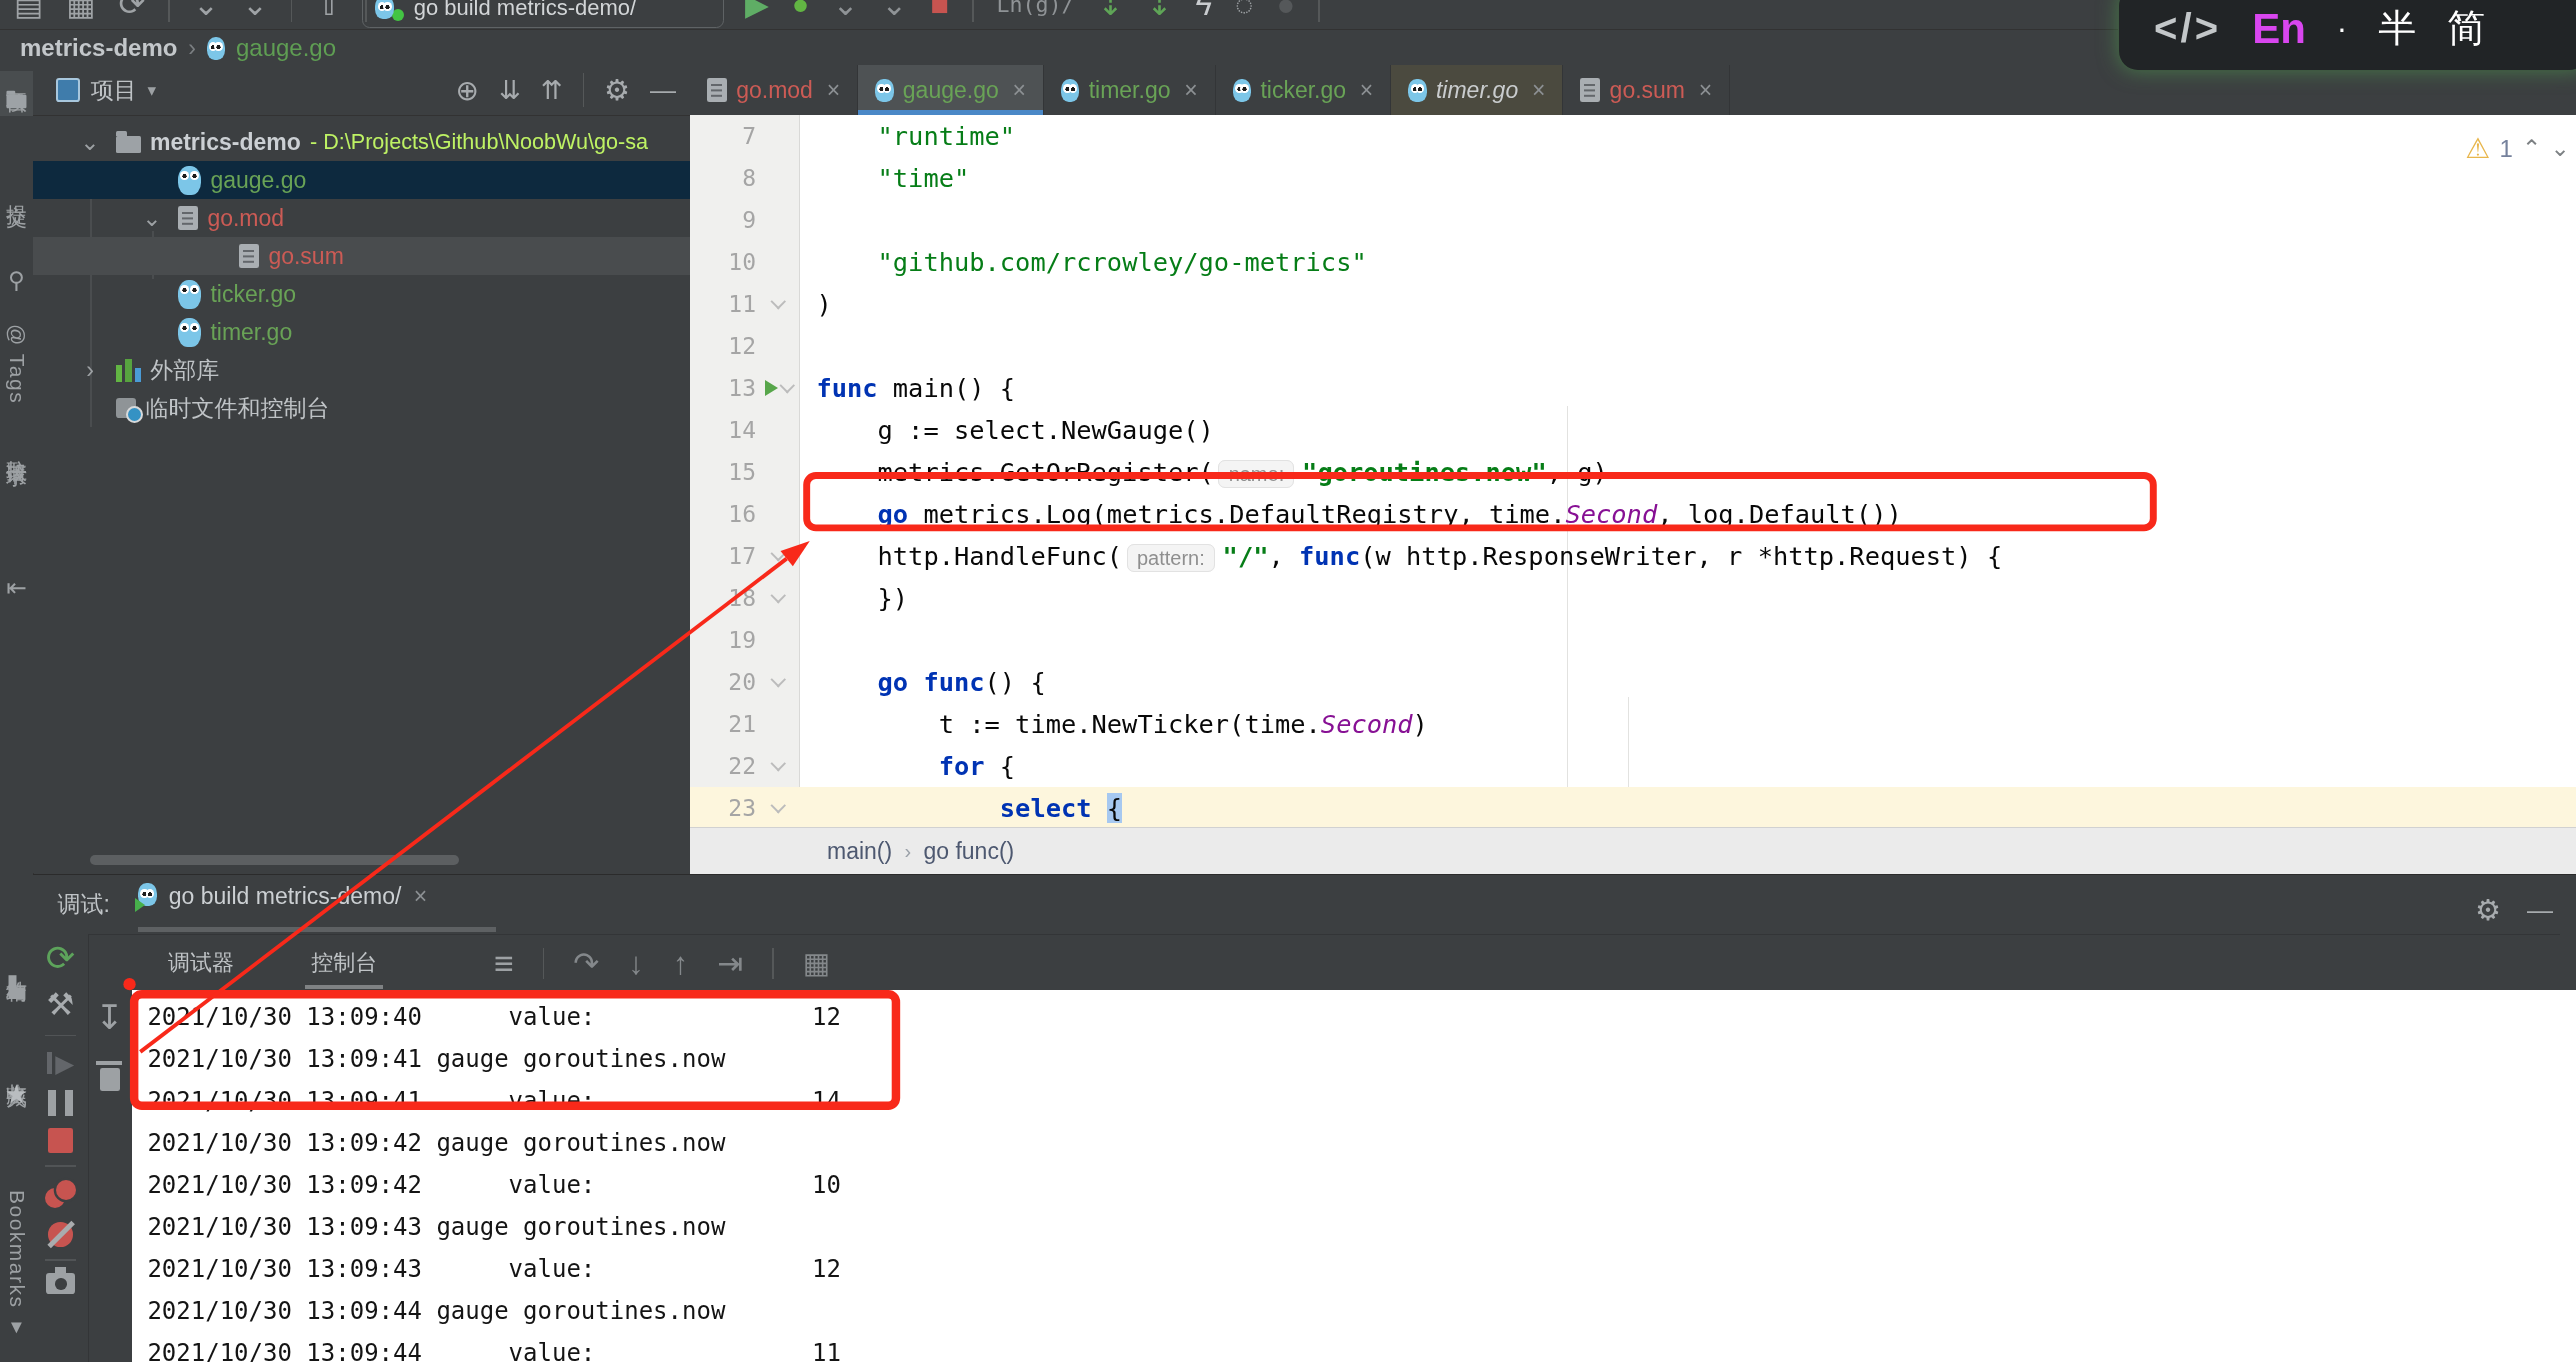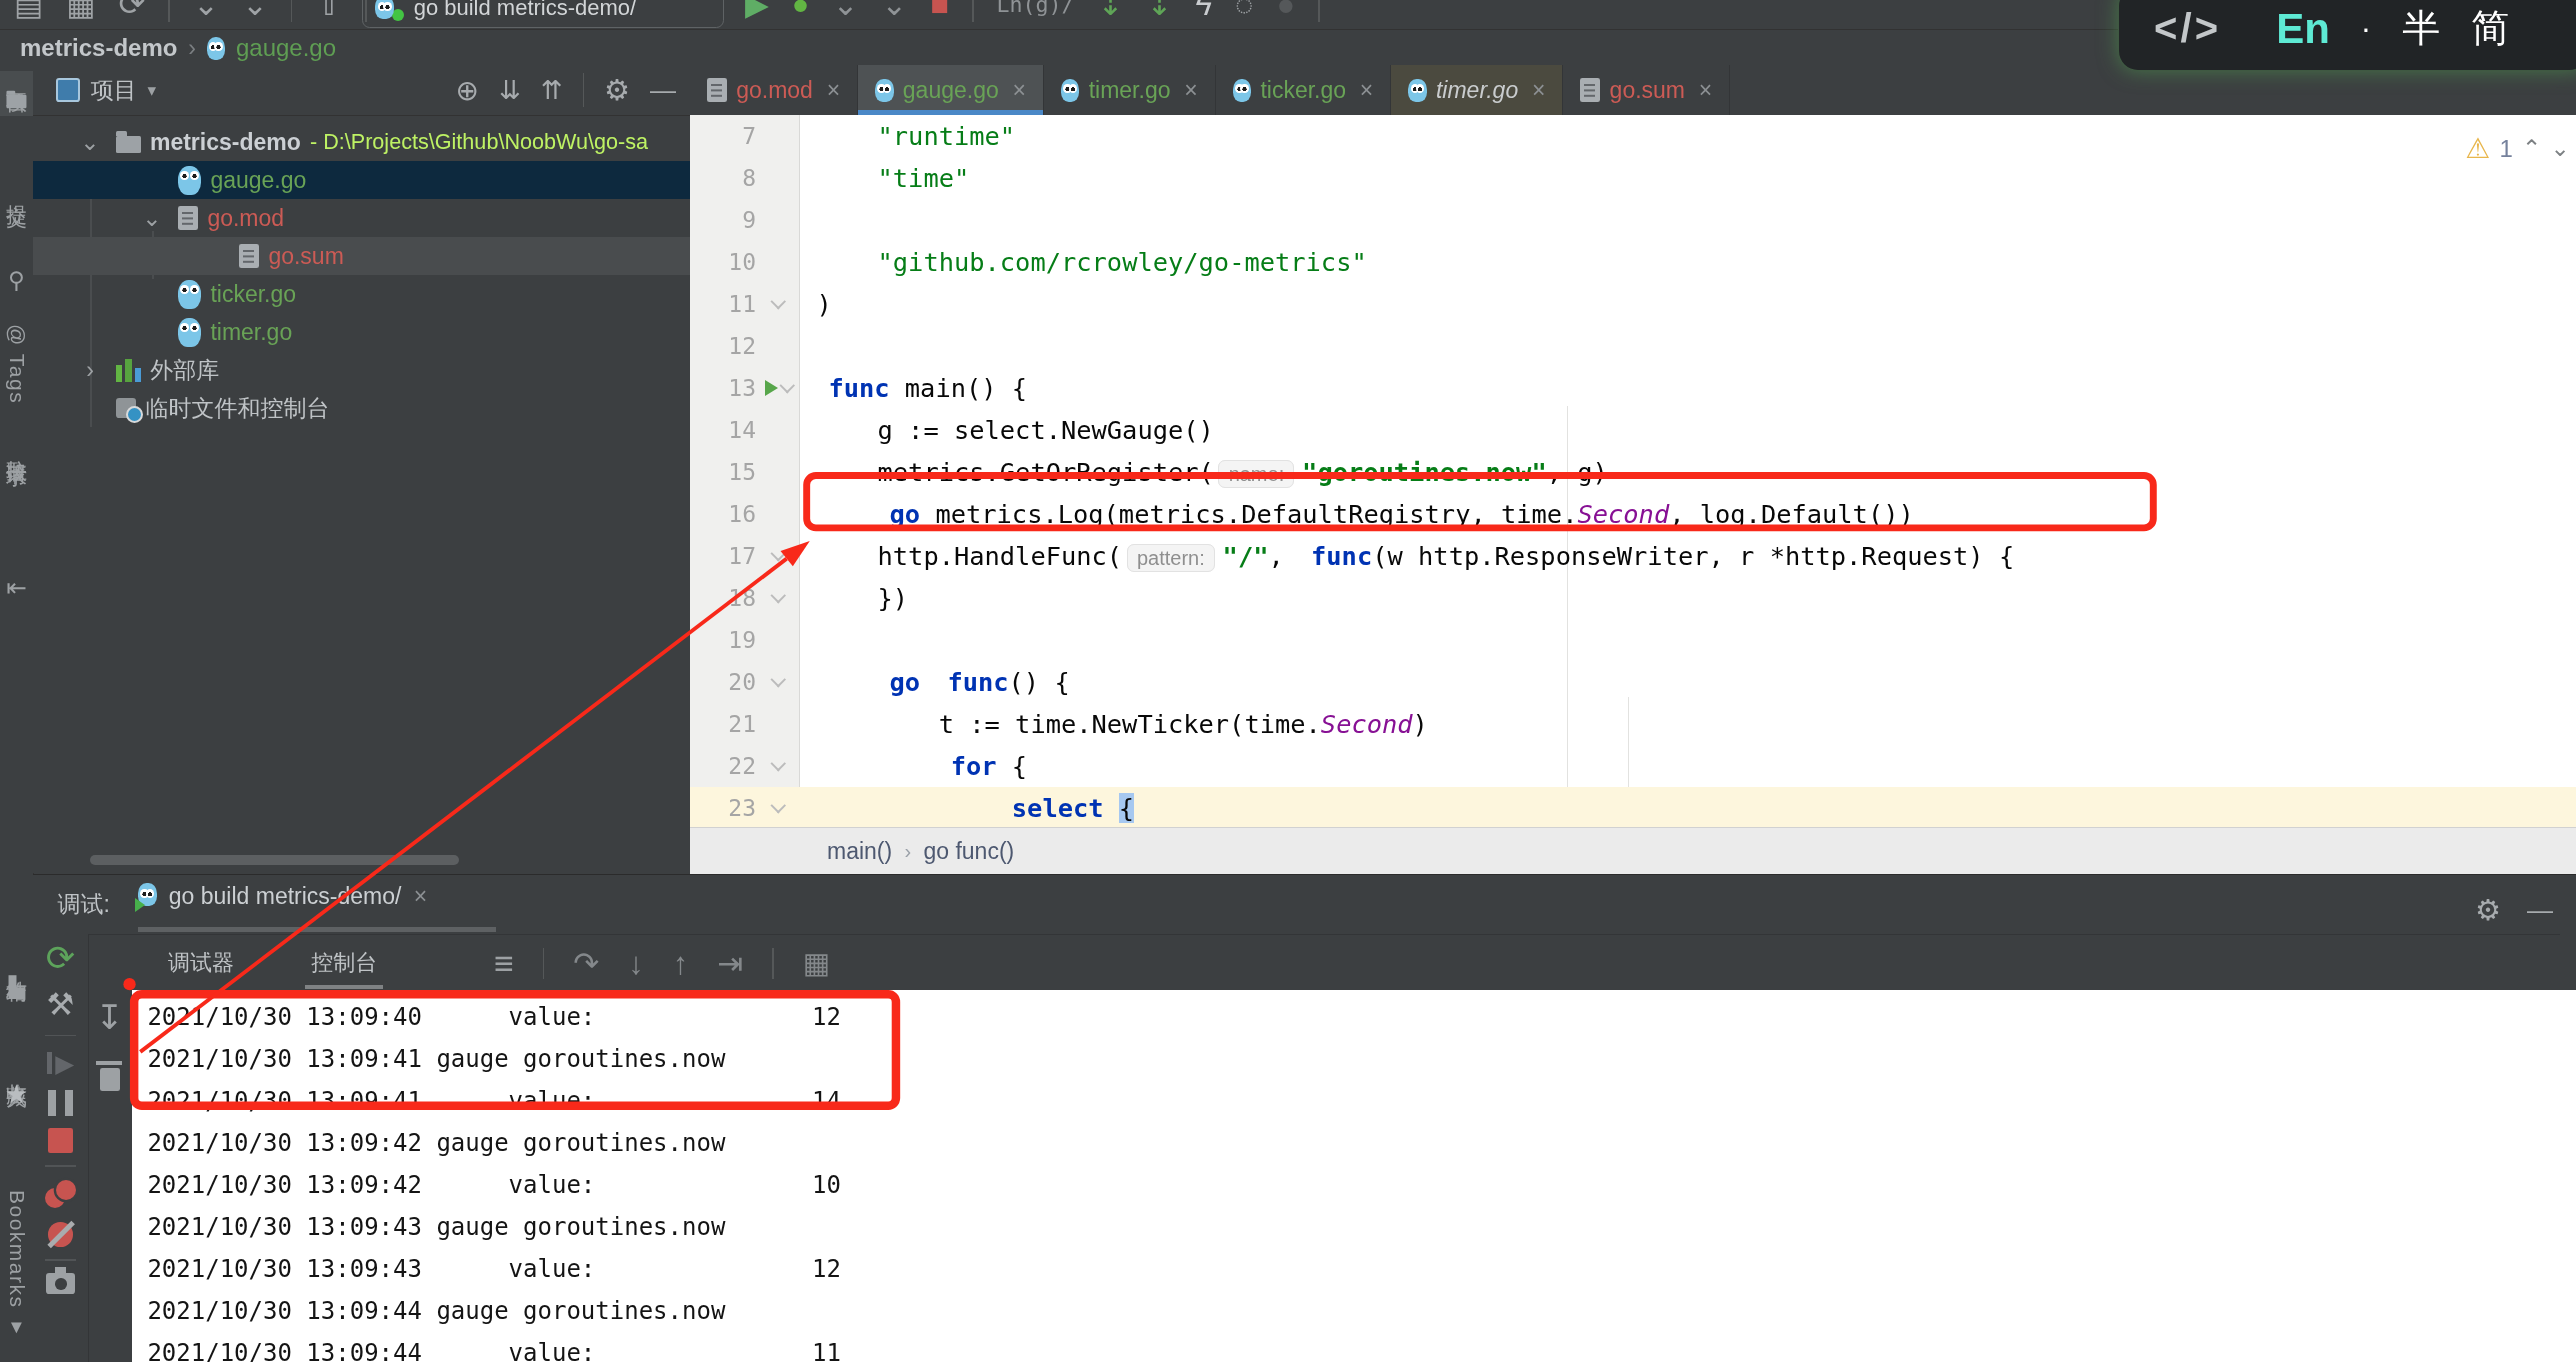--- a/index.html
+++ b/index.html
@@ -93,21 +93,21 @@
   .tab .tl.green{color:#69a356;} .tab .tl.red{color:#cc5b55;} .tab .tl.plain{color:#c9ccce;}
   .tab .tl.italic{font-style:italic;}
   #editor-body{position:absolute;left:0;top:50px;right:0;height:712px;background:#ffffff;overflow:hidden;}
   #gutter-strip{position:absolute;left:0;top:0;bottom:0;width:109px;background:#f0f0ee;border-right:1.5px solid #d9d9d7;}
   #code-lines{position:absolute;left:0;top:0;right:0;}
   .crow{position:relative;height:42px;display:flex;align-items:center;}
   .crow.caret{background:#fdf6dd;}
   .crow .num{width:66px;flex:none;text-align:right;color:#a5a5a5;font-size:23px;font-family:"DejaVu Sans Mono",monospace;}
   .crow .mark{width:45px;flex:none;display:flex;align-items:center;justify-content:center;gap:3.8px;}
   .crow .codecell{padding-left:15.4px;font-size:25.4px;font-family:"DejaVu Sans Mono",monospace;white-space:pre;color:#080808;}
-  .sg-k{color:#0033b3;font-weight:bold;margin-left:12px;}
+  .sg-k{color:#0033b3;font-weight:bold;}
   .sg-s{color:#067d17;}
   .sg-sb{color:#067d17;font-weight:bold;}
   .sg-c{color:#871094;font-style:italic;}
   .sg-p{color:#080808;}
   .sg-m{background:#a6c8f0;}
   .sg-h{background:#f4f4f4;border:0.8px solid #e2e2e2;color:#8f8f8f;border-radius:7px;padding:2.3px 9.2px;
         font-family:"Liberation Sans",sans-serif;font-size:20px;margin:0 7.7px 0 4.6px;}
   .cguide{position:absolute;width:0.8px;background:#e2e2e0;}
   #warn-widget{position:absolute;right:6.2px;top:17px;display:flex;align-items:center;gap:9.2px;}
   #warn-widget .tri{color:#e8b64c;font-size:28px;}
@@ -160,21 +160,21 @@
                padding:6.2px 0 0 15.4px;box-sizing:border-box;}
   .conline{font-family:"DejaVu Sans Mono",monospace;font-size:24px;line-height:42px;color:#141414;white-space:pre;}
 
   
   #annotation-overlay{position:absolute;left:0;top:0;z-index:40;pointer-events:none;}
   #ime-overlay{position:absolute;left:2118px;top:-14px;width:471px;height:85px;background:#212426;
      border:1.5px solid rgba(120,190,120,0.35);border-radius:20px;z-index:50;
      box-shadow:0 0 20px rgba(80,165,80,0.55);display:flex;align-items:center;gap:31px;
      padding:0 35px;box-sizing:border-box;}
   #ime-overlay .code{color:#c3c7c9;font-weight:bold;font-size:40px;letter-spacing:3.1px;}
-  #ime-overlay .en{color:#5eead4;font-weight:bold;font-size:42px;margin-left:24px;}
+  #ime-overlay .en{color:#d946ef;font-weight:bold;font-size:42px;}
   #ime-overlay .dot{color:#ffffff;font-size:31px;}
   #ime-overlay .cjk{color:#ffffff;font-size:38px;}
 </style>
 </head>
 <body>
 
 <div id="app">
 
   <div id="top-toolbar">
     <div class="tbrow" id="tb-left">

